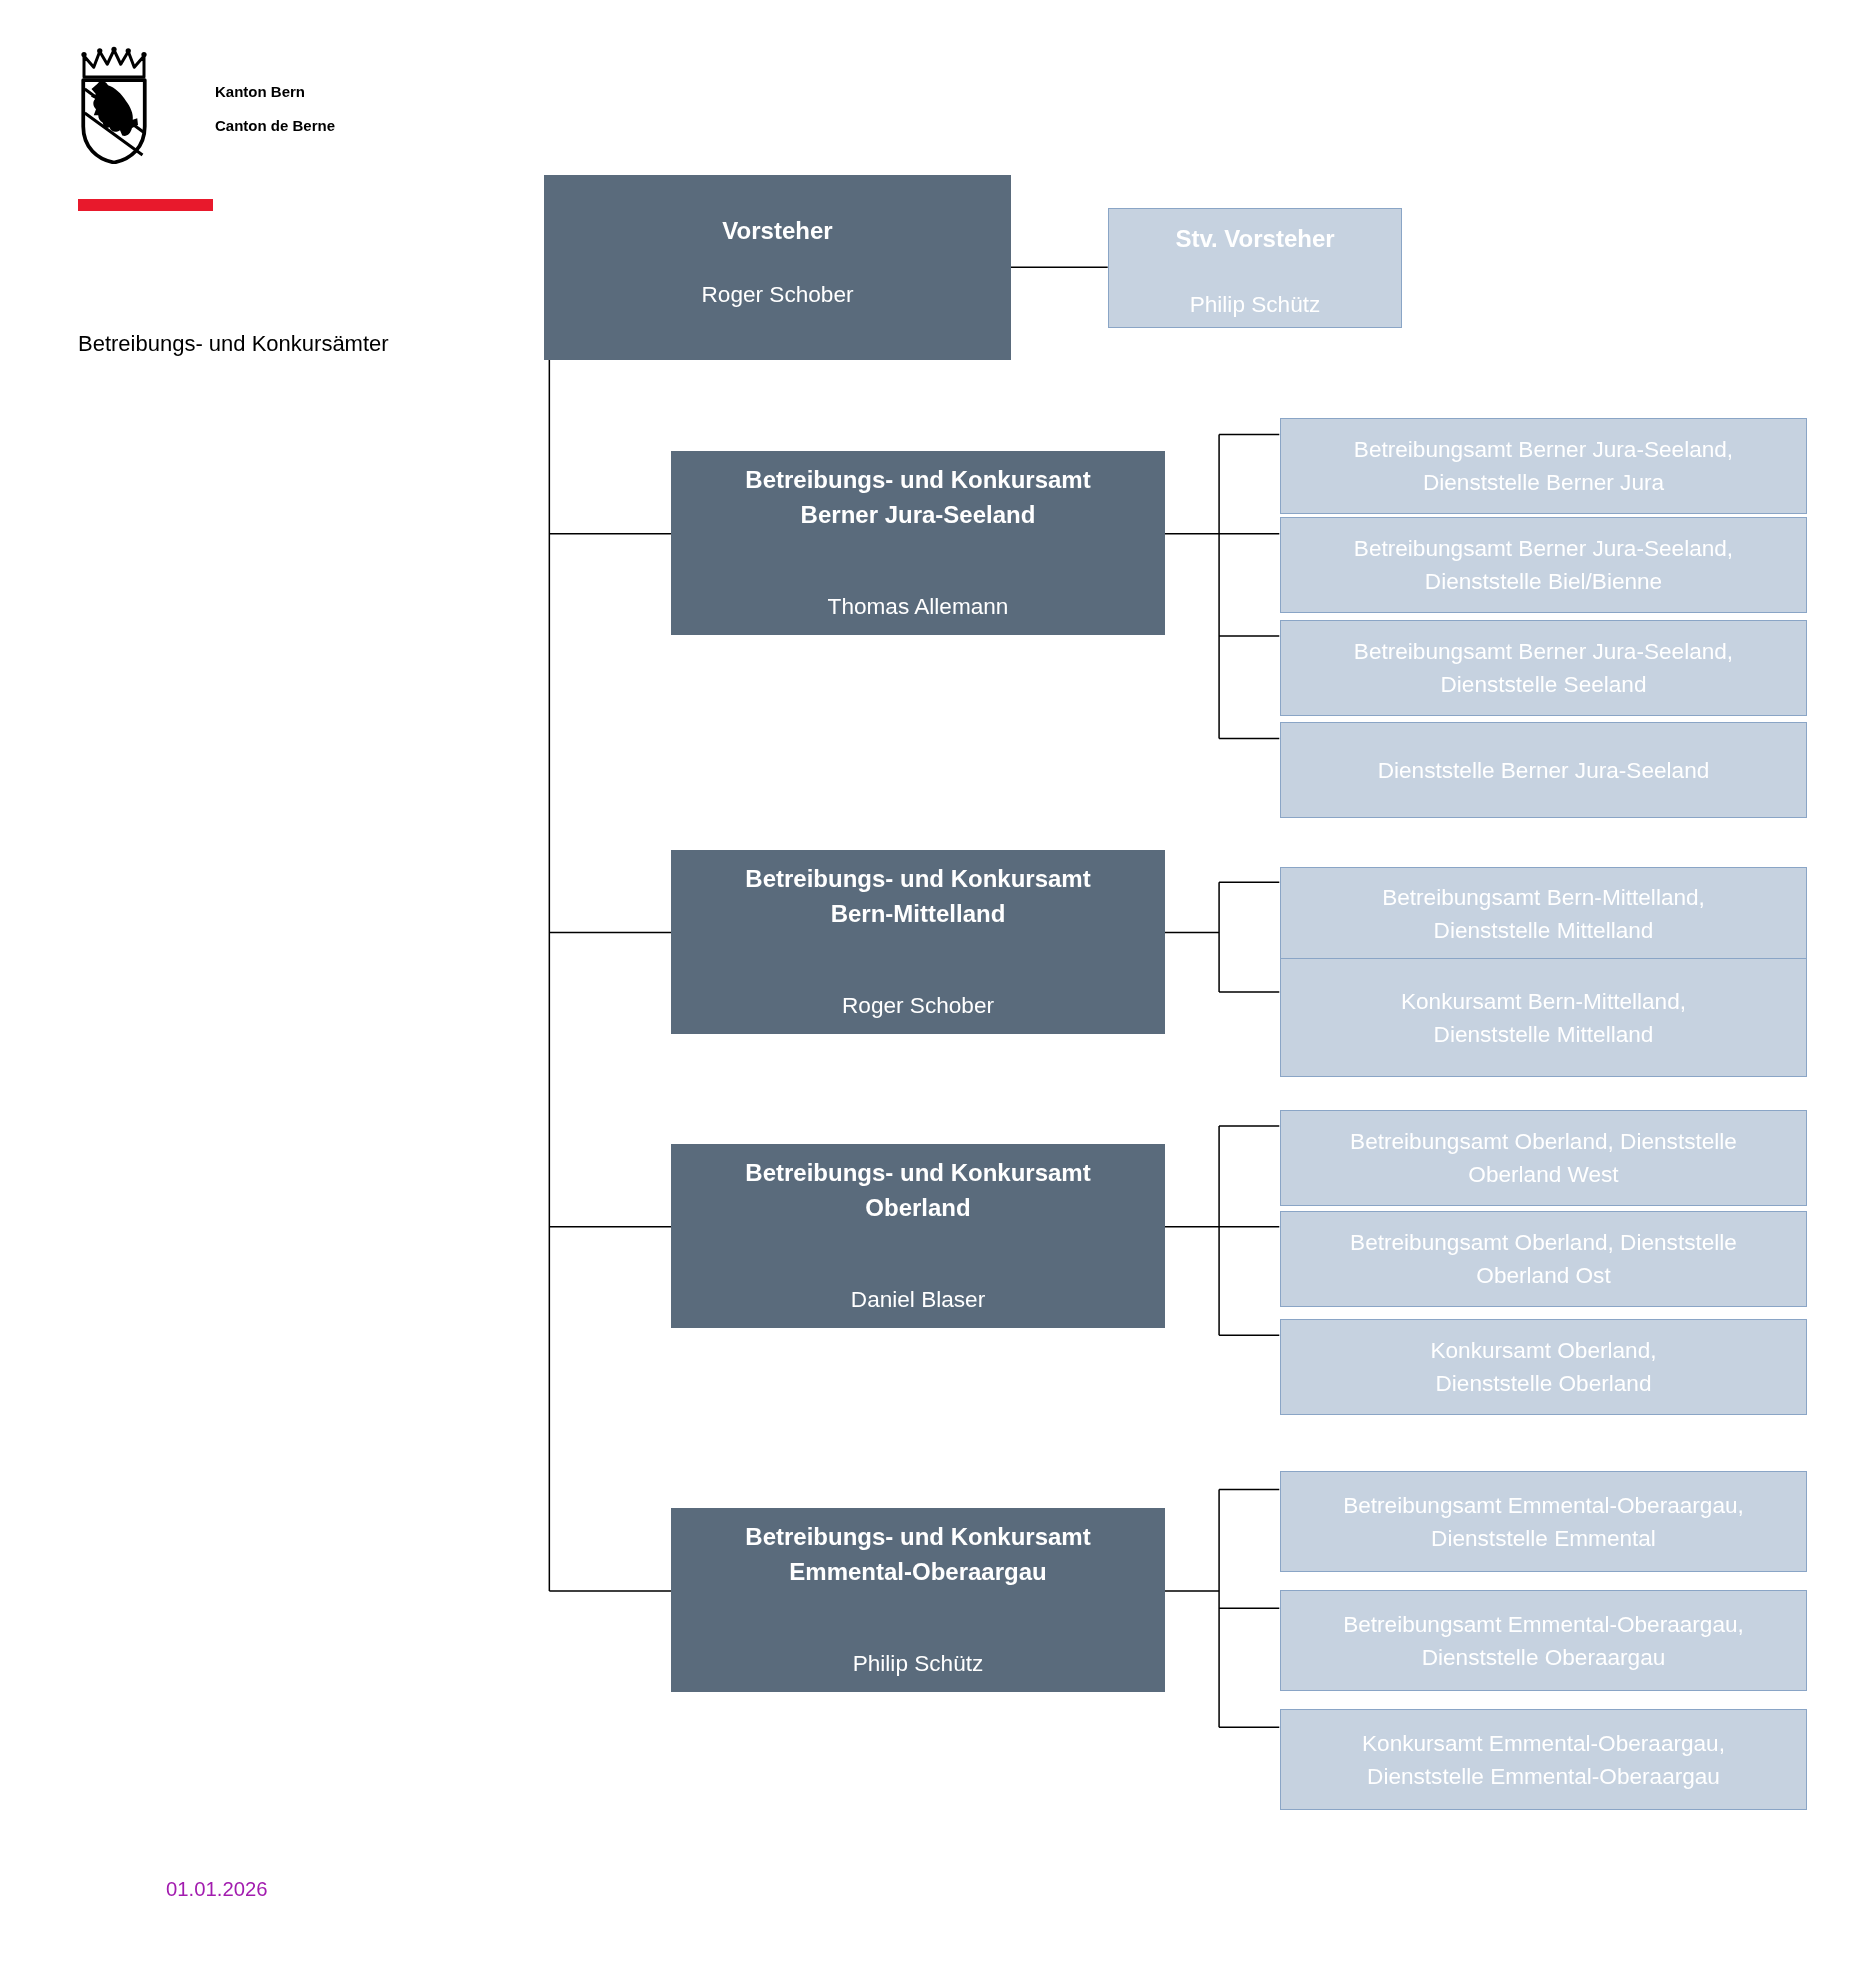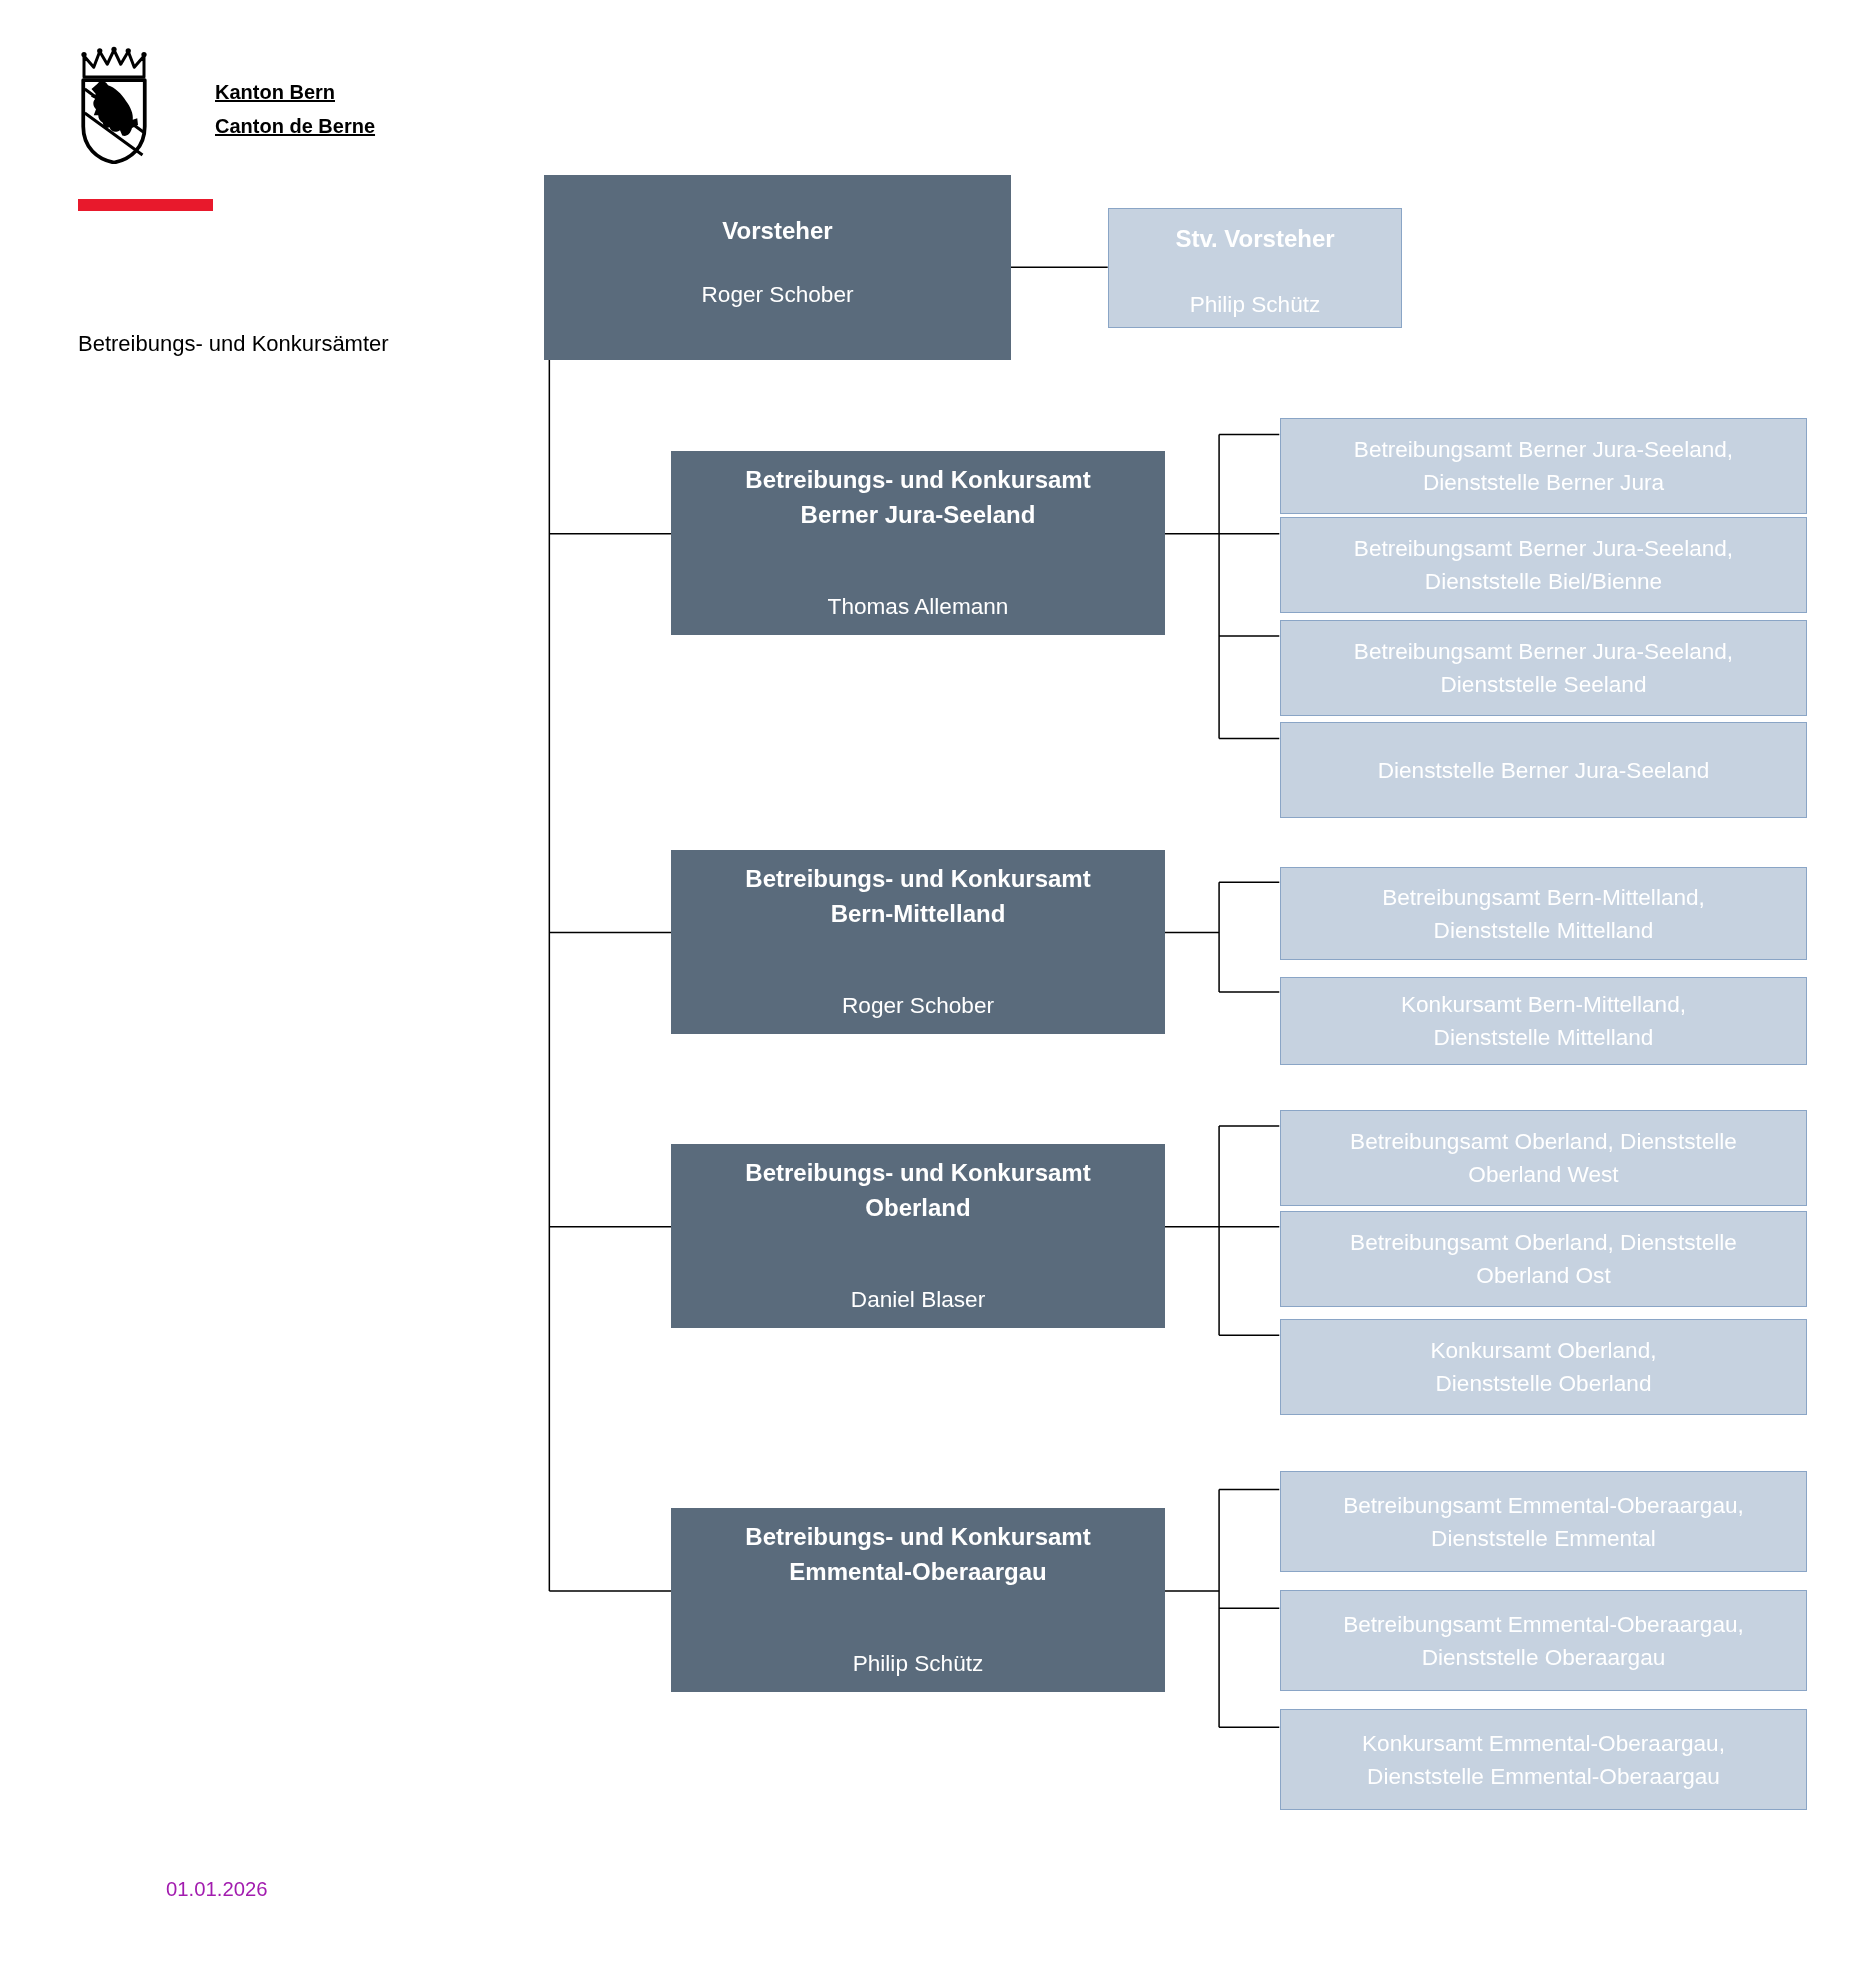--- a/index.html
+++ b/index.html
@@ -20,24 +20,23 @@
     width:1867px;
     height:1975px;
     background:#fff;
     overflow:hidden;
   }
   .abs{position:absolute;}
   
   .brand-text{
     left:215px;top:75px;
     font-weight:bold;
-    font-size:20px;
+    font-size:15px;
     line-height:34px;
     color:#000;
-    text-decoration:underline;
   }
   .red-bar{
     left:78px;top:199px;
     width:135px;height:12px;
     background:var(--accent-red);
   }
   .subtitle{
     left:78px;top:331px;
     font-size:22px;
     color:#000;
@@ -168,21 +167,21 @@
     <div class="bt">
       <div>Betreibungs- und Konkursamt</div>
       <div>Bern-Mittelland</div>
     </div>
     <div class="bn">Roger Schober</div>
   </div>
   <div class="abs office-box" style="top:835px;height:93px;">
     <div>Betreibungsamt Bern-Mittelland,</div>
     <div>Dienststelle Mittelland</div>
   </div>
-  <div class="abs office-box" style="top:945px;height:88px;">
+  <div class="abs office-box" style="top:926px;height:119px;">
     <div>Konkursamt Bern-Mittelland,</div>
     <div>Dienststelle Mittelland</div>
   </div>
 
   <div class="abs box-dark group-box" style="top:1144px;">
     <div class="bt">
       <div>Betreibungs- und Konkursamt</div>
       <div>Oberland</div>
     </div>
     <div class="bn">Daniel Blaser</div>

